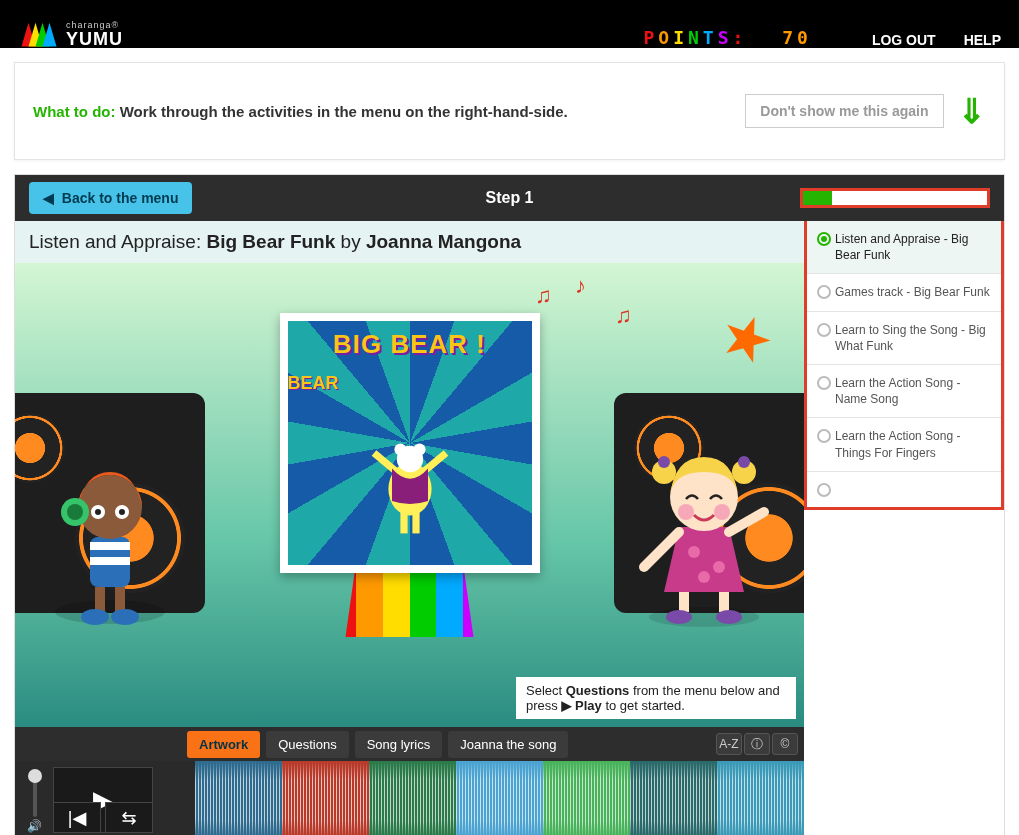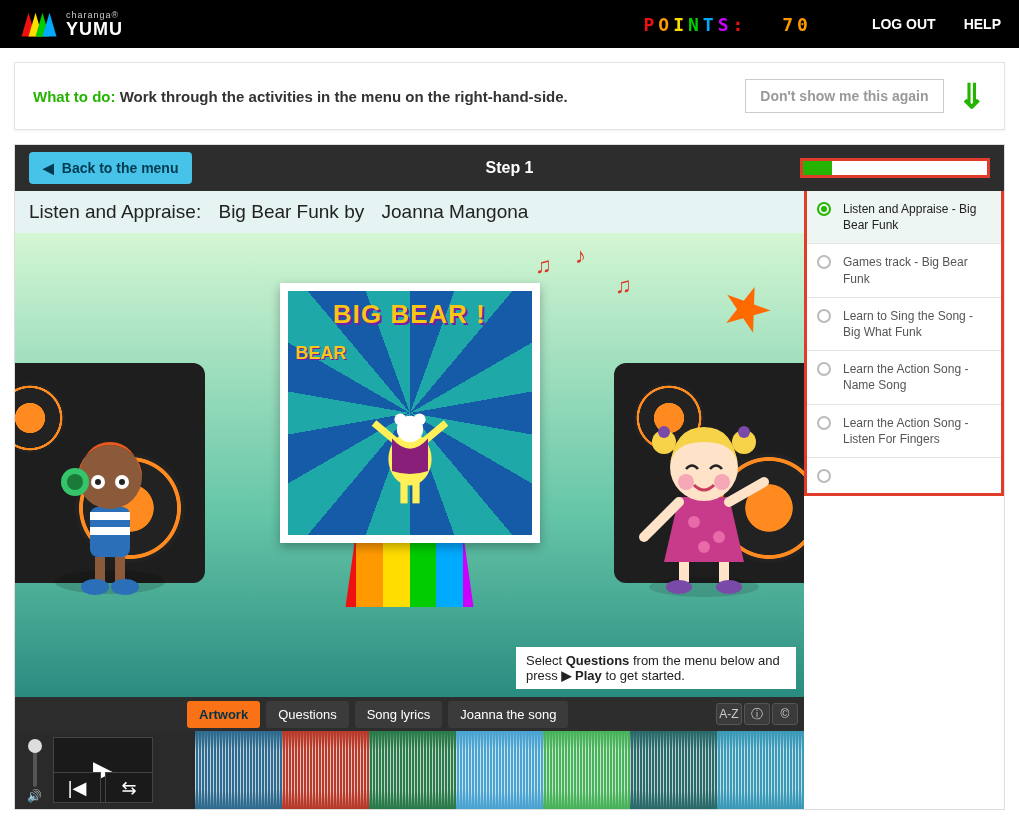--- a/index.html
+++ b/index.html
@@ -8,40 +8,40 @@
     background: #fff;
     width: 1019px;
     height: 835px;
     overflow: hidden;
   }
   
   .topbar {
     background: #000;
     height: 48px;
     display: flex;
-    align-items: center;
+    align-items: flex-end;
     padding: 0 18px;
     color: #fff;
   }
   .logo { display:flex; align-items:center; gap:6px; }
   .logo-shape { width:42px; height:28px; }
   .logo-text { display:flex; flex-direction:column; line-height:1; }
   .logo-sub { font-size:9px; letter-spacing:1px; color:#ccc;}
   .logo-main { font-size:18px; font-weight:900; letter-spacing:1px; }
   .points { margin-left:auto; font-family:monospace; font-weight:bold; font-size:18px; letter-spacing:4px; }
   .points span:nth-child(1){color:#e11;} .points span:nth-child(2){color:#f90;}
   .points span:nth-child(3){color:#fd0;} .points span:nth-child(4){color:#0c0;}
   .points span:nth-child(5){color:#0af;} .points span:nth-child(6){color:#c0f;}
   .points span:nth-child(7){color:#e11;} .points span:nth-child(8){color:#f90;}
   .points .score{color:#0af; margin-left:20px;}
   .top-links { margin-left:60px; display:flex; gap:28px; font-size:14px; font-weight:900;}
   .top-links a { color:#fff; text-decoration:none; }
   
   .banner {
-    margin:14px; padding:16px 18px;
+    margin:14px; padding:31px 18px;
     background:#fff; border:1px solid #e3e3e3;
     box-shadow:0 1px 3px rgba(0,0,0,.06);
     display:flex; align-items:center; gap:14px;
     font-size:15px; font-weight:700; color:#333;
   }
   .banner .wtd{ color:#25b400; }
   .banner .dismiss{
     margin-left:auto; background:#fff; border:1px solid #ccc;
     color:#999; font-weight:700; padding:8px 14px; cursor:pointer;
     font-size:14px;
@@ -70,21 +70,21 @@
     margin-left:auto; width:190px; height:20px;
     background:#fff; border:3px solid #e03c2a; position:relative;
   }
   .progress-fill{ height:100%; background:#25b400; }
   .panel-body{ flex:1; display:flex; min-height:0;}
   
   .content{ flex:1; display:flex; flex-direction:column; min-width:0;}
   .title-row{
     background:#e6f3f3; padding:10px 14px; font-size:19px; color:#222;
   }
-  .title-row .bold{ font-weight:400;margin-left:12px; }
+  .title-row .bold{ font-weight:700; }
   
   .stage{
     flex:1; position:relative; overflow:hidden;
     background:linear-gradient(180deg,#d4f6d3 0%,#66c6a8 60%,#2a8c80 100%);
   }
   
   .speaker{ position:absolute; width:230px; height:220px; background:#1e1e1e; border-radius:12px; top:130px;}
   .speaker.l{ left:-40px;} .speaker.r{ right:-40px;}
   .speaker .cone{ position:absolute; width:110px; height:110px; border-radius:50%; background:radial-gradient(circle,#ff8a1f 0 30%,#222 31% 60%,#ff8a1f 61% 65%,#222 66% 100%); }
   .speaker .cone.tl{top:20px;left:20px;width:70px;height:70px;}
@@ -100,21 +100,21 @@
     position:absolute; top:50px; left:50%; transform:translateX(-50%);
     width:260px; height:260px; background:#fff; padding:8px; box-shadow:0 4px 10px rgba(0,0,0,.3);
   }
   .album-inner{
     width:100%; height:100%;
     background:
       repeating-conic-gradient(from 0deg,#165ba8 0 20deg,#1fa8a8 20deg 40deg);
     position:relative; overflow:hidden; display:flex; flex-direction:column; align-items:center; color:#f9c615;
   }
   .album-title{ position:absolute; top:8px; font-weight:900; font-size:26px; text-shadow:2px 2px #7a1fa2; letter-spacing:1px;}
-  .album-bear{ position:absolute; left:8px; top:52px; font-weight:900; font-size:18px; color:#f9c615; text-shadow:1px 1px #7a1fa2;}
+  .album-bear{ position:absolute; left:0; top:52px; font-weight:900; font-size:18px; color:#f9c615; text-shadow:1px 1px #7a1fa2;}
   .notes{position:absolute; font-size:22px; color:#d32;}
   .star{position:absolute; right:30px; top:40px; font-size:60px; color:#ff6a00; transform:rotate(20deg);}
   .tip{
     position:absolute; right:8px; bottom:8px; background:#fff; padding:6px 10px;
     font-size:13px; max-width:280px; color:#222;
   }
   .tip b{font-weight:900;}
   
   .tabs{
     background:#2d2d2d; display:flex; align-items:center; height:34px; padding:0 6px; gap:6px;
@@ -144,21 +144,21 @@
   .wave .c3{background:#2a7a4a;} .wave .c4{background:#4aa3d0;}
   .wave .c5{background:#49b35c;} .wave .c6{background:#2a6a6a;}
   .wave .c7{background:#3a9ab8;}
   
   .menu{
     width:200px; border:3px solid #e03c2a; border-top:none; background:#fff;
     flex-shrink:0;
     align-self:flex-start;
   }
   .menu-item{
-    display:flex; align-items:flex-start; gap:12px;
+    display:flex; align-items:flex-start; gap:4px;
     padding:10px 10px; border-bottom:1px solid #e4e4e4;
     font-size:12px; color:#555; cursor:pointer; line-height:1.35;
   }
   .menu-item:last-child{border-bottom:none;}
   .menu-item.active{background:#eef6f4;color:#222;}
   .radio{
     width:14px;height:14px;border:2px solid #bbb;border-radius:50%;flex-shrink:0;margin-top:1px;
     display:flex;align-items:center;justify-content:center;
   }
   .menu-item.active .radio{border-color:#25b400;}
@@ -350,20 +350,20 @@
         <div class="menu-item">
           <span class="radio"></span>
           <span>Learn to Sing the Song - Big What Funk</span>
         </div>
         <div class="menu-item">
           <span class="radio"></span>
           <span>Learn the Action Song - Name Song</span>
         </div>
         <div class="menu-item">
           <span class="radio"></span>
-          <span>Learn the Action Song - Listen For Fingers</span>
+          <span>Learn the Action Song - Things For Fingers</span>
         </div>
         <div class="menu-item">
           <span class="radio"></span>
         </div>
       </div>
   </div>
 </div>
 
 </body></html>

